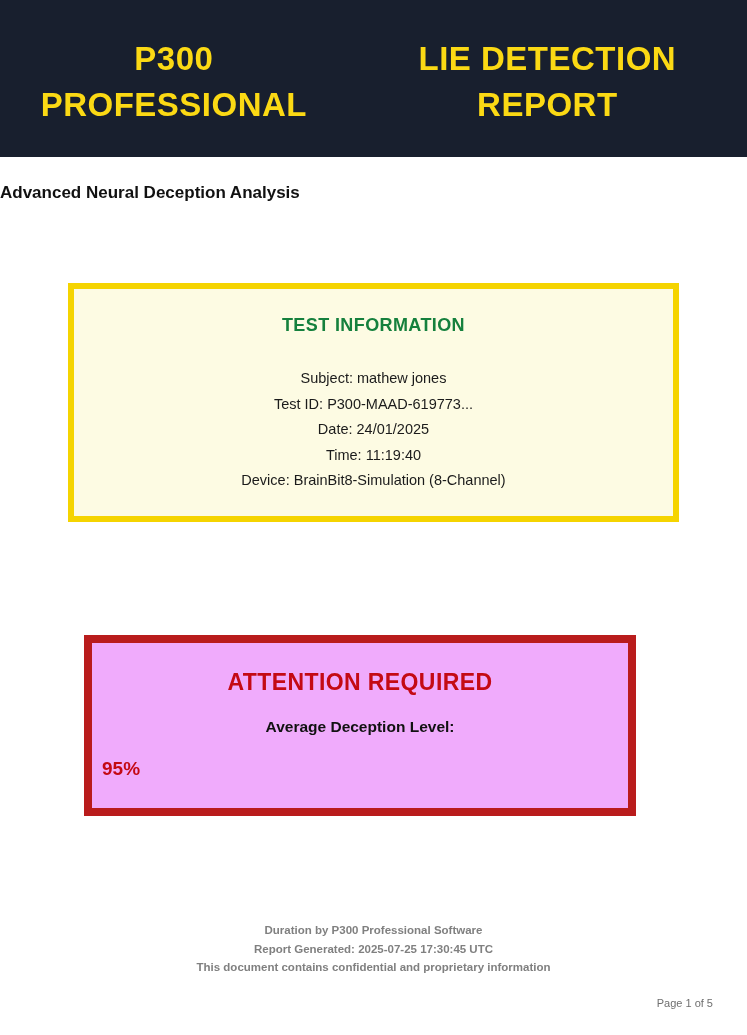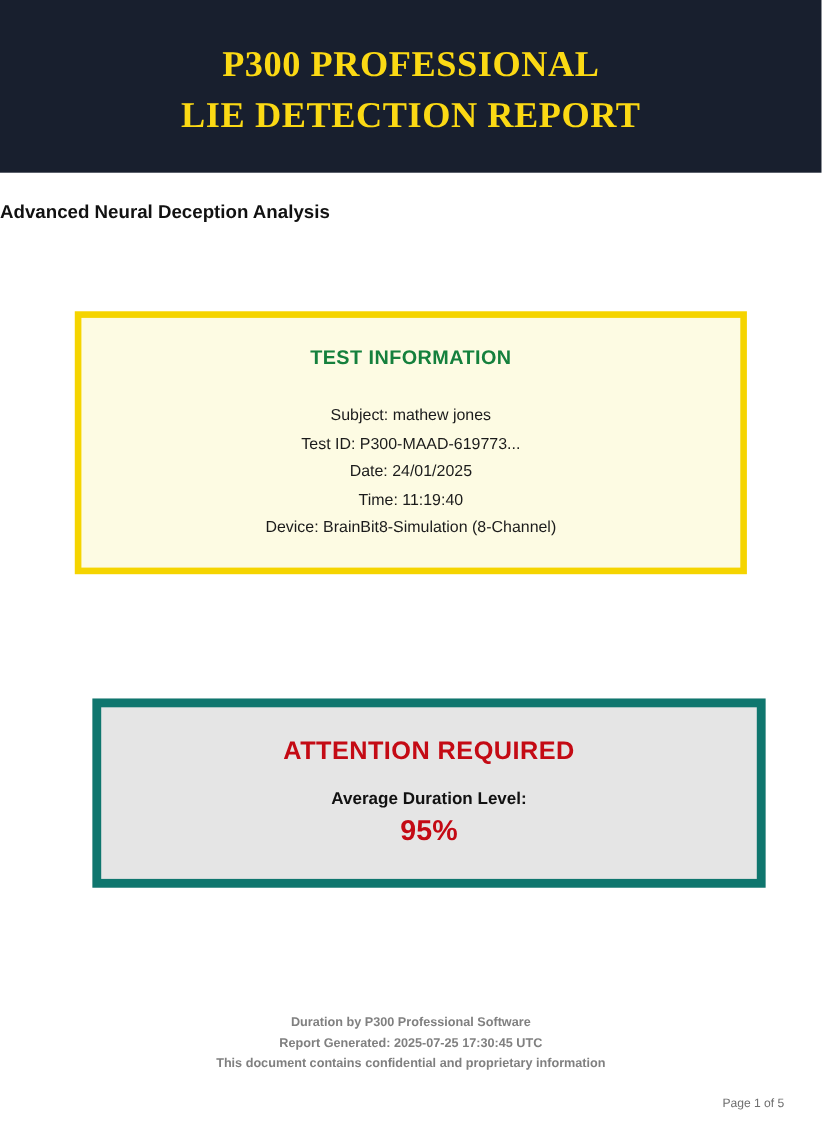--- a/index.html
+++ b/index.html
@@ -18,26 +18,24 @@
     position: relative;
     width: 747px;
     height: 1035px;
     box-sizing: border-box;
   }
   
   .header {
     background: #181f2e;
     height: 157px;
     display: flex;
-    flex-direction: column;
     align-items: center;
     justify-content: center;
     padding-top: 6px;
     box-sizing: border-box;
-    font-family: Liberation Serif, serif;
   }
   .header-line {
     color: #fbd914;
     font-size: 33px;
     font-weight: bold;
     letter-spacing: 0.5px;
     line-height: 46px;
     text-align: center;
   }
   
@@ -70,46 +68,45 @@
     text-align: center;
     font-size: 14.5px;
     color: #1b1b1b;
     line-height: 25.5px;
   }
   
   .alert-box {
     position: absolute;
     left: 84px;
     top: 635px;
-    width: 612px;
+    width: 552px;
     box-sizing: border-box;
-    border: 8px solid #0f766e;
-    background: #e5e5e5;
+    border: 8px solid #b91c1c;
+    background: #f0abfc;
     padding: 26px 10px 28px 10px;
   }
   .alert-title {
     text-align: center;
     font-size: 23px;
     font-weight: bold;
     color: #c40a14;
     letter-spacing: 0.4px;
   }
   .alert-label {
     text-align: center;
     font-size: 15.5px;
     font-weight: bold;
     color: #111111;
     margin-top: 22px;
   }
   .alert-value {
-    text-align: center;
-    font-size: 26px;
+    font-size: 19px;
     font-weight: bold;
     color: #c40a14;
-    margin-top: 4px;
+    margin-top: 22px;
   }
   
   .footer {
     position: absolute;
     left: 0;
     top: 921px;
     width: 747px;
     text-align: center;
   }
   .footer-line {
@@ -142,21 +139,21 @@
     <div class="info-title">TEST INFORMATION</div>
     <div class="info-line">Subject: mathew jones</div>
     <div class="info-line">Test ID: P300-MAAD-619773...</div>
     <div class="info-line">Date: 24/01/2025</div>
     <div class="info-line">Time: 11:19:40</div>
     <div class="info-line">Device: BrainBit8-Simulation (8-Channel)</div>
   </div>
 
   <div class="alert-box">
     <div class="alert-title">ATTENTION REQUIRED</div>
-    <div class="alert-label">Average Duration Level:</div>
+    <div class="alert-label">Average Deception Level:</div>
     <div class="alert-value">95%</div>
   </div>
 
   <div class="footer">
     <div class="footer-line">Duration by P300 Professional Software</div>
     <div class="footer-line">Report Generated: 2025-07-25 17:30:45 UTC</div>
     <div class="footer-line">This document contains confidential and proprietary information</div>
   </div>
 
   <div class="page-number">Page 1 of 5</div>

